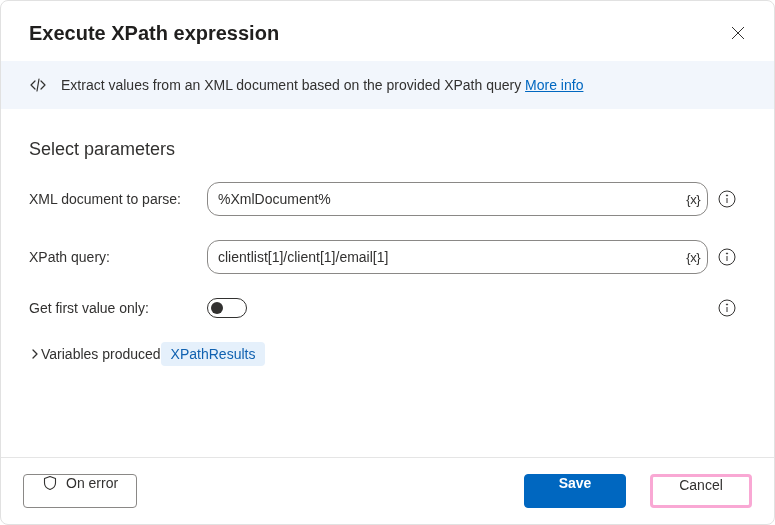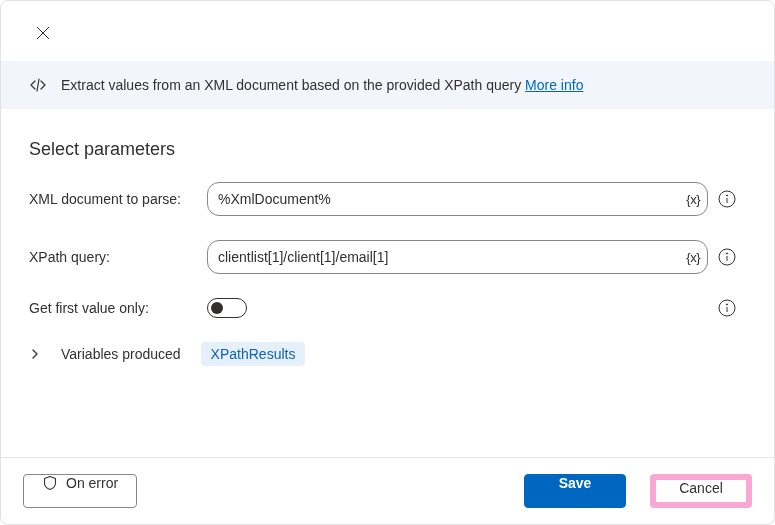--- a/index.html
+++ b/index.html
@@ -150,21 +150,21 @@
       height: 12px;
       background: #323130;
       border-radius: 50%;
       position: absolute;
       top: 3px;
       left: 3px;
     }
     .variables-row {
       display: flex;
       align-items: center;
-      gap: 20px;
+      gap: 0;
       margin-top: 4px;
     }
     .chevron {
       display: flex;
       align-items: center;
       cursor: pointer;
     }
     .variables-label {
       font-size: 14px;
       color: #323130;
@@ -196,21 +196,21 @@
       font-size: 14px;
       font-family: inherit;
       cursor: pointer;
       display: flex;
       align-items: flex-start;
       justify-content: center;
       gap: 8px;
     }
     .btn-secondary {
       background: #fff;
-      border: 6px solid #f9a8d4;
+      border: 3px solid #f9a8d4;
       color: #323130;
     }
     .btn-primary {
       background: #0067c0;
       border: 1px solid #0067c0;
       color: #fff;
       font-weight: 600;
       min-width: 102px;
     }
     .btn-on-error {
@@ -221,20 +221,21 @@
     }
     .btn-cancel {
       min-width: 102px;
     }
   </style>
 </head>
 <body>
 
 <div class="dialog">
   <div class="dialog-header">
+    <h1 class="dialog-title">Execute XPath expression</h1>
     <button class="close-btn">
       <svg viewBox="0 0 16 16" fill="none" stroke="#323130" stroke-width="1">
         <line x1="2" y1="2" x2="14" y2="14"></line>
         <line x1="14" y1="2" x2="2" y2="14"></line>
       </svg>
     </button>
   </div>
 
   <div class="info-banner">
     <span class="code-icon">

